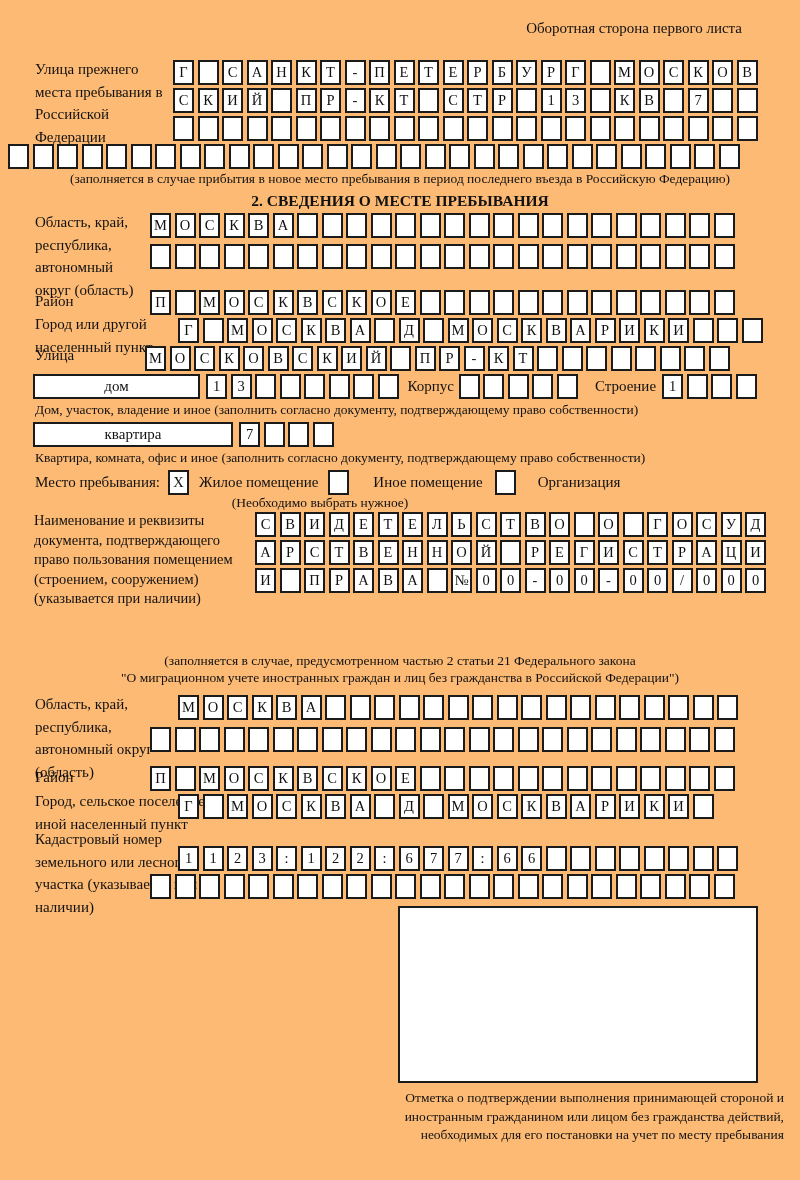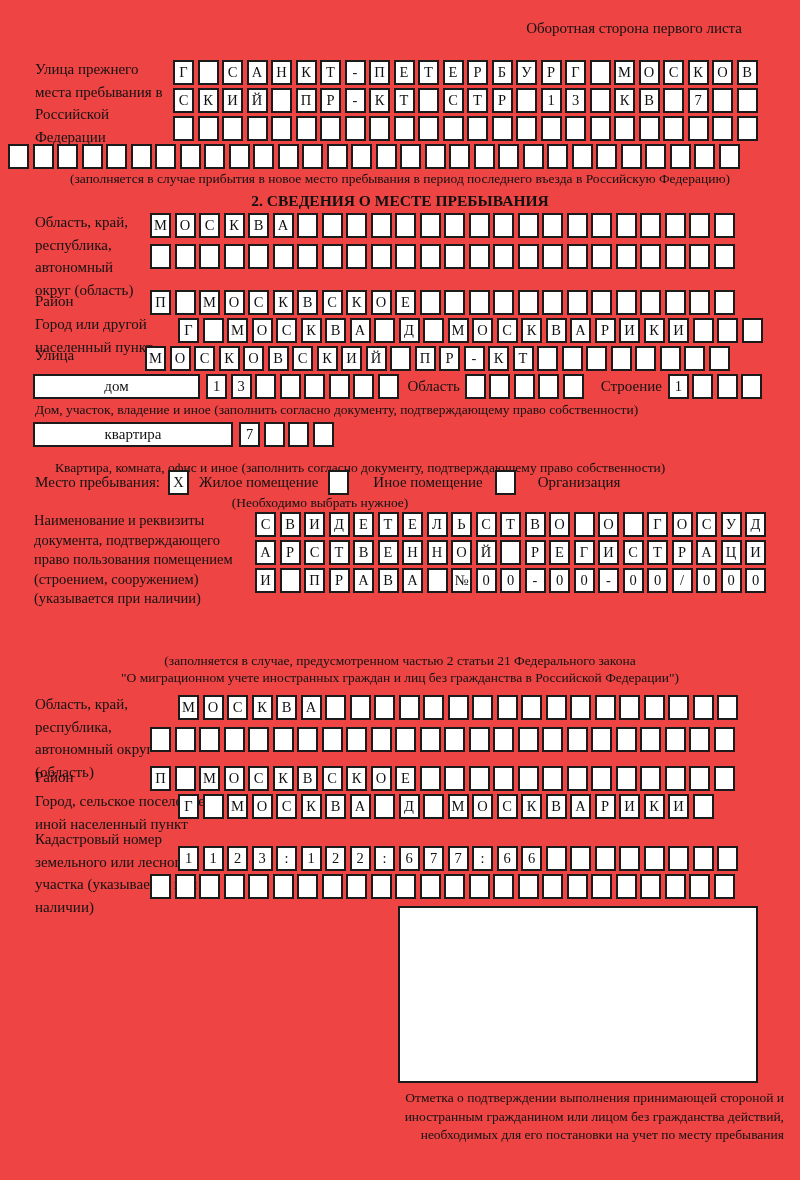--- a/index.html
+++ b/index.html
@@ -1,17 +1,17 @@
 <!DOCTYPE html>
 <html><head>
 <meta charset="utf-8">
 <style>
   html,body{margin:0;padding:0;background:#fff;}
   .sheet{
-    position:relative;width:800px;height:1180px;background:#ef4444;
+    position:relative;width:800px;height:1180px;background:#fdba74;
     font-family:"Liberation Serif","DejaVu Serif",serif;color:#111;overflow:hidden;
   }
   .abs{position:absolute;}
   .label{font-size:15px;line-height:1.5;}
   .label-tight{font-size:14.5px;line-height:1.35;}
   .note{font-size:13.5px;}
   .center{text-align:center;}
   .bold{font-weight:bold;}
   .right{text-align:right;}
   .cells{display:flex;column-gap:3.5px;}
@@ -292,21 +292,21 @@
     <div class="cells" style="margin-left:6px;">
         <span class="cell">1</span>
         <span class="cell">3</span>
         <span class="cell"></span>
         <span class="cell"></span>
         <span class="cell"></span>
         <span class="cell"></span>
         <span class="cell"></span>
         <span class="cell"></span>
       </div>
-    <div class="label" style="margin-left:9px;">Область</div>
+    <div class="label" style="margin-left:9px;">Корпус</div>
     <div class="cells" style="margin-left:5px;">
         <span class="cell"></span>
         <span class="cell"></span>
         <span class="cell"></span>
         <span class="cell"></span>
         <span class="cell"></span>
       </div>
     <div class="label" style="margin-left:17px;">Строение</div>
     <div class="cells" style="margin-left:6px;">
         <span class="cell">1</span>
@@ -319,21 +319,21 @@
 
   <div class="abs inline-row" style="left:33px;top:422px;">
     <div class="widebox" style="width:200px;">квартира</div>
     <div class="cells" style="margin-left:6px;">
         <span class="cell">7</span>
         <span class="cell"></span>
         <span class="cell"></span>
         <span class="cell"></span>
       </div>
   </div>
-  <div class="abs note" style="left:35px;top:460px;margin-left:20px;">Квартира, комната, офис и иное (заполнить согласно документу, подтверждающему право собственности)</div>
+  <div class="abs note" style="left:35px;top:450px;">Квартира, комната, офис и иное (заполнить согласно документу, подтверждающему право собственности)</div>
 
   <div class="abs inline-row" style="left:35px;top:470px;">
     <div class="label">Место пребывания:</div>
     <div class="cell" style="margin-left:8px;">X</div>
     <div class="label" style="margin-left:10px;">Жилое помещение</div>
     <div class="cell" style="margin-left:10px;"></div>
     <div class="label" style="margin-left:24px;">Иное помещение</div>
     <div class="cell" style="margin-left:12px;"></div>
     <div class="label" style="margin-left:22px;">Организация</div>
   </div>

